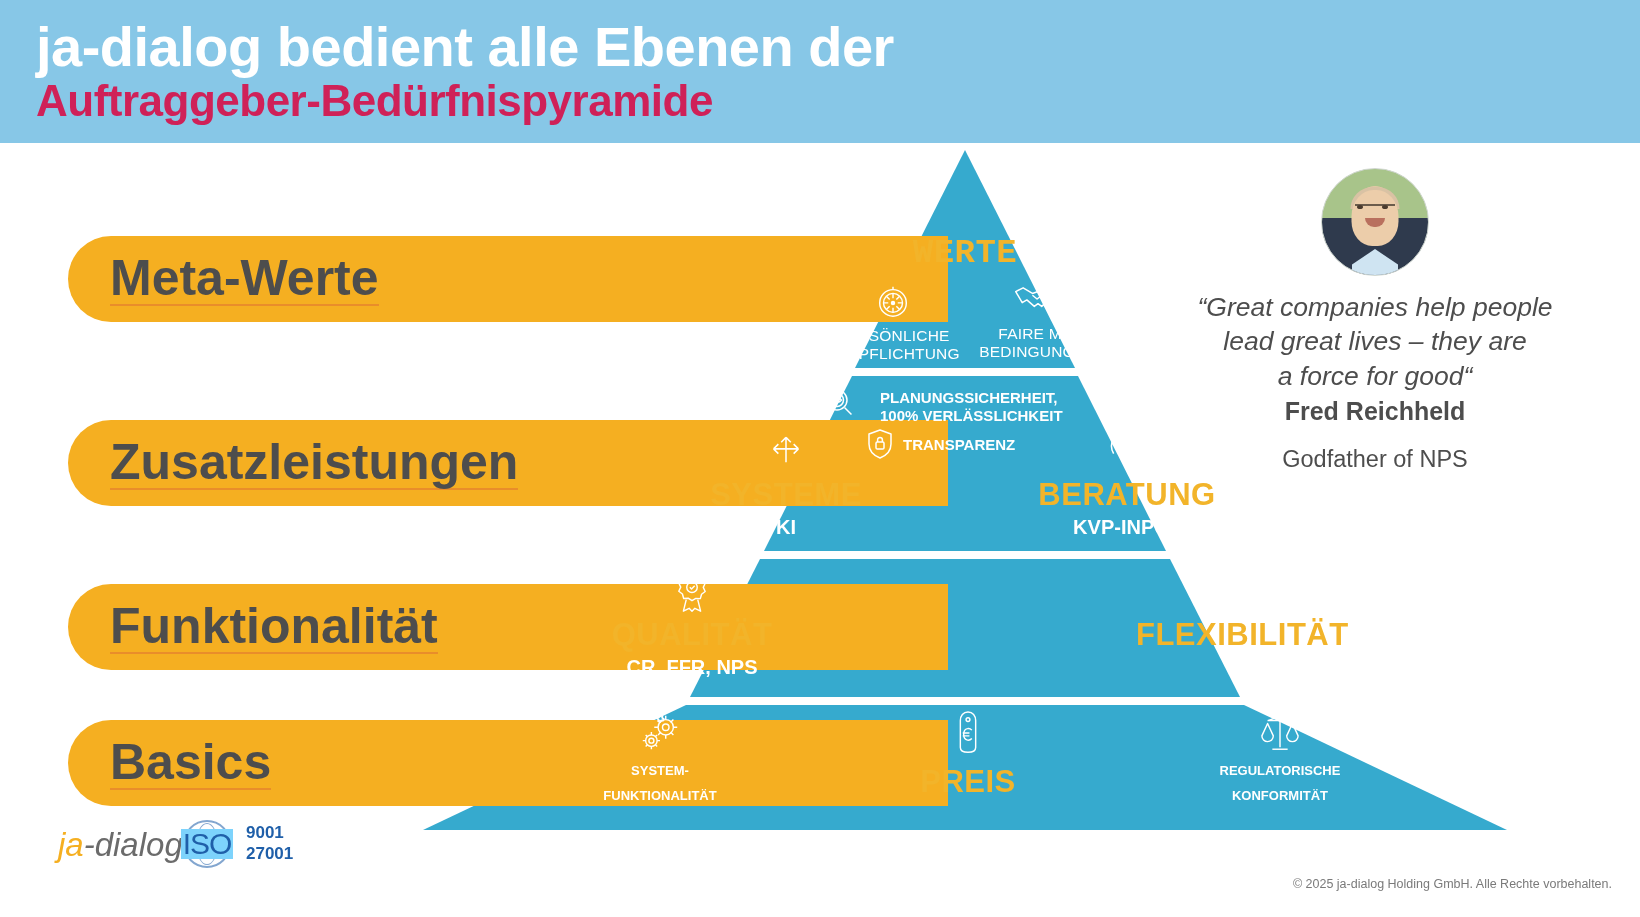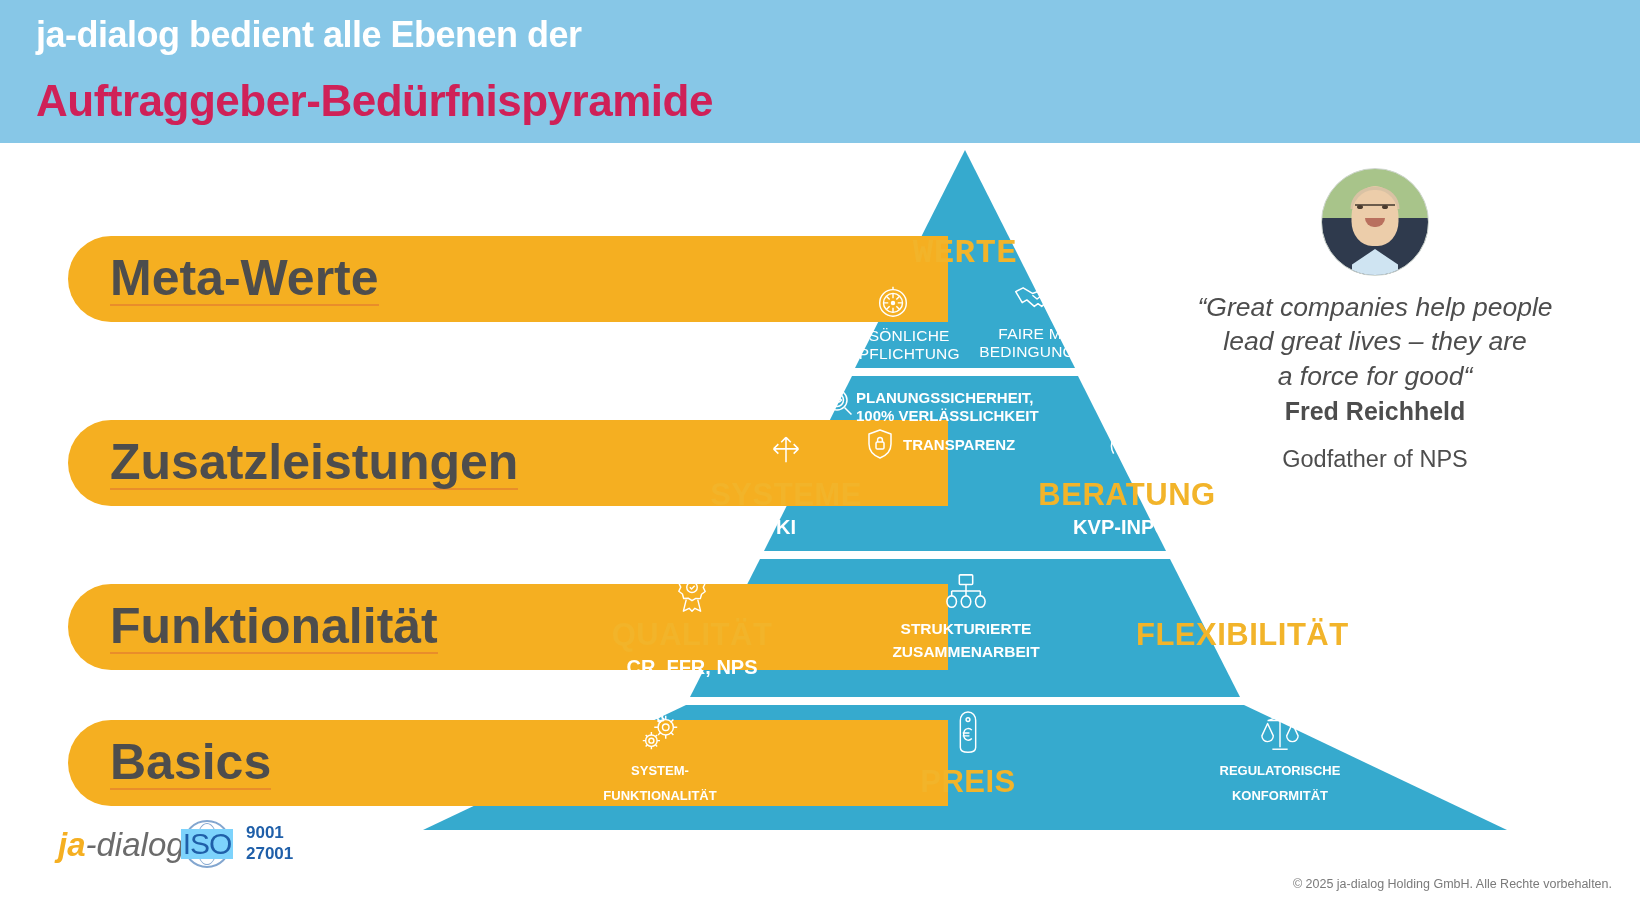--- a/index.html
+++ b/index.html
@@ -11,21 +11,21 @@
   }
   #stage{position:absolute;inset:0;width:1640px;height:917px;overflow:hidden;background:#fff;}
 
   
   .header-band{
     position:absolute;left:0;top:0;width:1640px;height:143px;
     background:#87c7e7;
   }
   .header-line1{
     position:absolute;left:36px;top:14px;
-    font-size:36px;font-weight:bold;color:#ffffff;letter-spacing:-0.5px;
+    font-size:56px;font-weight:bold;color:#ffffff;letter-spacing:-0.5px;
     white-space:nowrap;
   }
   .header-line2{
     position:absolute;left:36px;top:76px;
     font-size:44px;font-weight:bold;color:#cf2158;letter-spacing:-0.5px;
     white-space:nowrap;
   }
 
   
   .level-bar{
@@ -64,21 +64,21 @@
   }
 
   
   #werteTitle{left:880px;top:236px;width:170px;font-size:34px;font-family:Liberation Mono, monospace;}
   #wf0{left:808px;top:280px;width:170px;}
   #wf1{left:968px;top:278px;width:140px;}
   #wf0 .feat-light,#wf1 .feat-light{font-size:15.5px;letter-spacing:.2px;}
   .icon-wrap{display:flex;justify-content:center;align-items:center;height:42px;margin-bottom:5px;}
 
   
-  #zTop{left:822px;top:386px;width:260px;display:flex;gap:0;align-items:flex-start;}
+  #zTop{left:822px;top:386px;width:260px;display:flex;gap:24px;align-items:flex-start;}
   #zTop .ztxt{font-size:15px;font-weight:bold;text-align:left;line-height:1.18;padding-top:3px;}
   #zTrans{left:865px;top:428px;width:200px;display:flex;gap:8px;align-items:center;}
   #zTrans .ztxt{font-size:15px;font-weight:bold;text-align:left;}
   #sysBlock{left:700px;top:425px;width:172px;}
   #berBlock{left:1032px;top:425px;width:190px;}
   #sysBlock .tier-title,#berBlock .tier-title{font-size:31px;margin-top:12px;}
   #sysBlock .tier-sub,#berBlock .tier-sub{font-size:20px;margin-top:6px;}
 
   
   #fq{left:600px;top:572px;width:184px;}
@@ -131,21 +131,21 @@
   }
   .quote-text{
     margin-top:14px;font-size:26.5px;font-style:italic;color:#4d4d4d;
     line-height:1.30;
   }
   .quote-author{margin-top:4px;font-size:25px;font-weight:bold;color:#4d4d4d;}
   .quote-role{margin-top:20px;font-size:23.5px;color:#4d4d4d;}
 
   
   .logo{position:absolute;left:58px;top:826px;font-size:33px;font-style:italic;color:#6b6b6b;}
-  .logo .ja{color:#f5af21;font-weight:bold;font-style:italic;}
+  .logo .ja{color:#f5af21;font-weight:normal;font-style:italic;}
   .iso-badge{position:absolute;left:176px;top:822px;display:flex;align-items:center;gap:8px;}
   .iso-mark{position:relative;width:62px;height:44px;display:flex;align-items:center;justify-content:center;}
   .iso-mark .globe{
     position:absolute;left:50%;top:50%;transform:translate(-50%,-50%);
     width:44px;height:44px;border-radius:50%;
     border:2px solid #1f5fa9;opacity:.55;
   }
   .iso-mark .globe:before,.iso-mark .globe:after{
     content:"";position:absolute;left:50%;top:50%;transform:translate(-50%,-50%);
     border:1.5px solid #1f5fa9;border-radius:50%;
@@ -283,33 +283,20 @@
         <path d="M19 3l4 2.6 4.7-.3 1.3 4.6 3.8 2.9-2 4.3 2 4.3-3.8 2.9-1.3 4.6-4.7-.3L19 31l-4-2.6-4.7.3L9 24.1l-3.8-2.9 2-4.3-2-4.3L9 9.7l1.3-4.6 4.7.3z"></path>
         <circle cx="19" cy="17" r="5.5"></circle>
           <path d="M16.7 17l1.8 1.8 3.3-3.4"></path>
         <path d="M13 30l-3 12 6-3 3 3 3-3 6 3-3-12"></path>
       </svg>
     </div>
     <div class="tier-title">QUALITÄT</div>
     <div class="tier-sub">CR, FFR, NPS</div>
   </div>
 
-  <div class="tier-content" id="fs">
-    <div class="icon-wrap">
-      <svg width="46" height="42" viewBox="0 0 48 44" fill="none" stroke="#fff" stroke-width="1.6">
-        <rect x="17" y="3" width="14" height="10" rx="1"></rect>
-        <path d="M24 13v7M9 20h30M9 20v5M24 20v5M39 20v5"></path>
-        <ellipse cx="9" cy="31" rx="5" ry="6"></ellipse>
-        <ellipse cx="24" cy="31" rx="5" ry="6"></ellipse>
-        <ellipse cx="39" cy="31" rx="5" ry="6"></ellipse>
-      </svg>
-    </div>
-    <div class="feat-label">STRUKTURIERTE</div>
-    <div class="feat-label">ZUSAMMENARBEIT</div>
-  </div>
 
   <div class="tier-content" id="ff">
     <div class="icon-wrap">
       <svg width="40" height="40" viewBox="0 0 42 42" fill="none" stroke="#fff" stroke-width="1.6" stroke-linejoin="round">
         <rect x="3" y="3" width="36" height="36" rx="2" stroke-dasharray="5 4"></rect>
         <path d="M10 32L31 11M31 11h-8M31 11v8"></path>
         <path d="M10 32h8M10 32v-8"></path>
       </svg>
     </div>
     <div class="tier-title">FLEXIBILITÄT</div>

